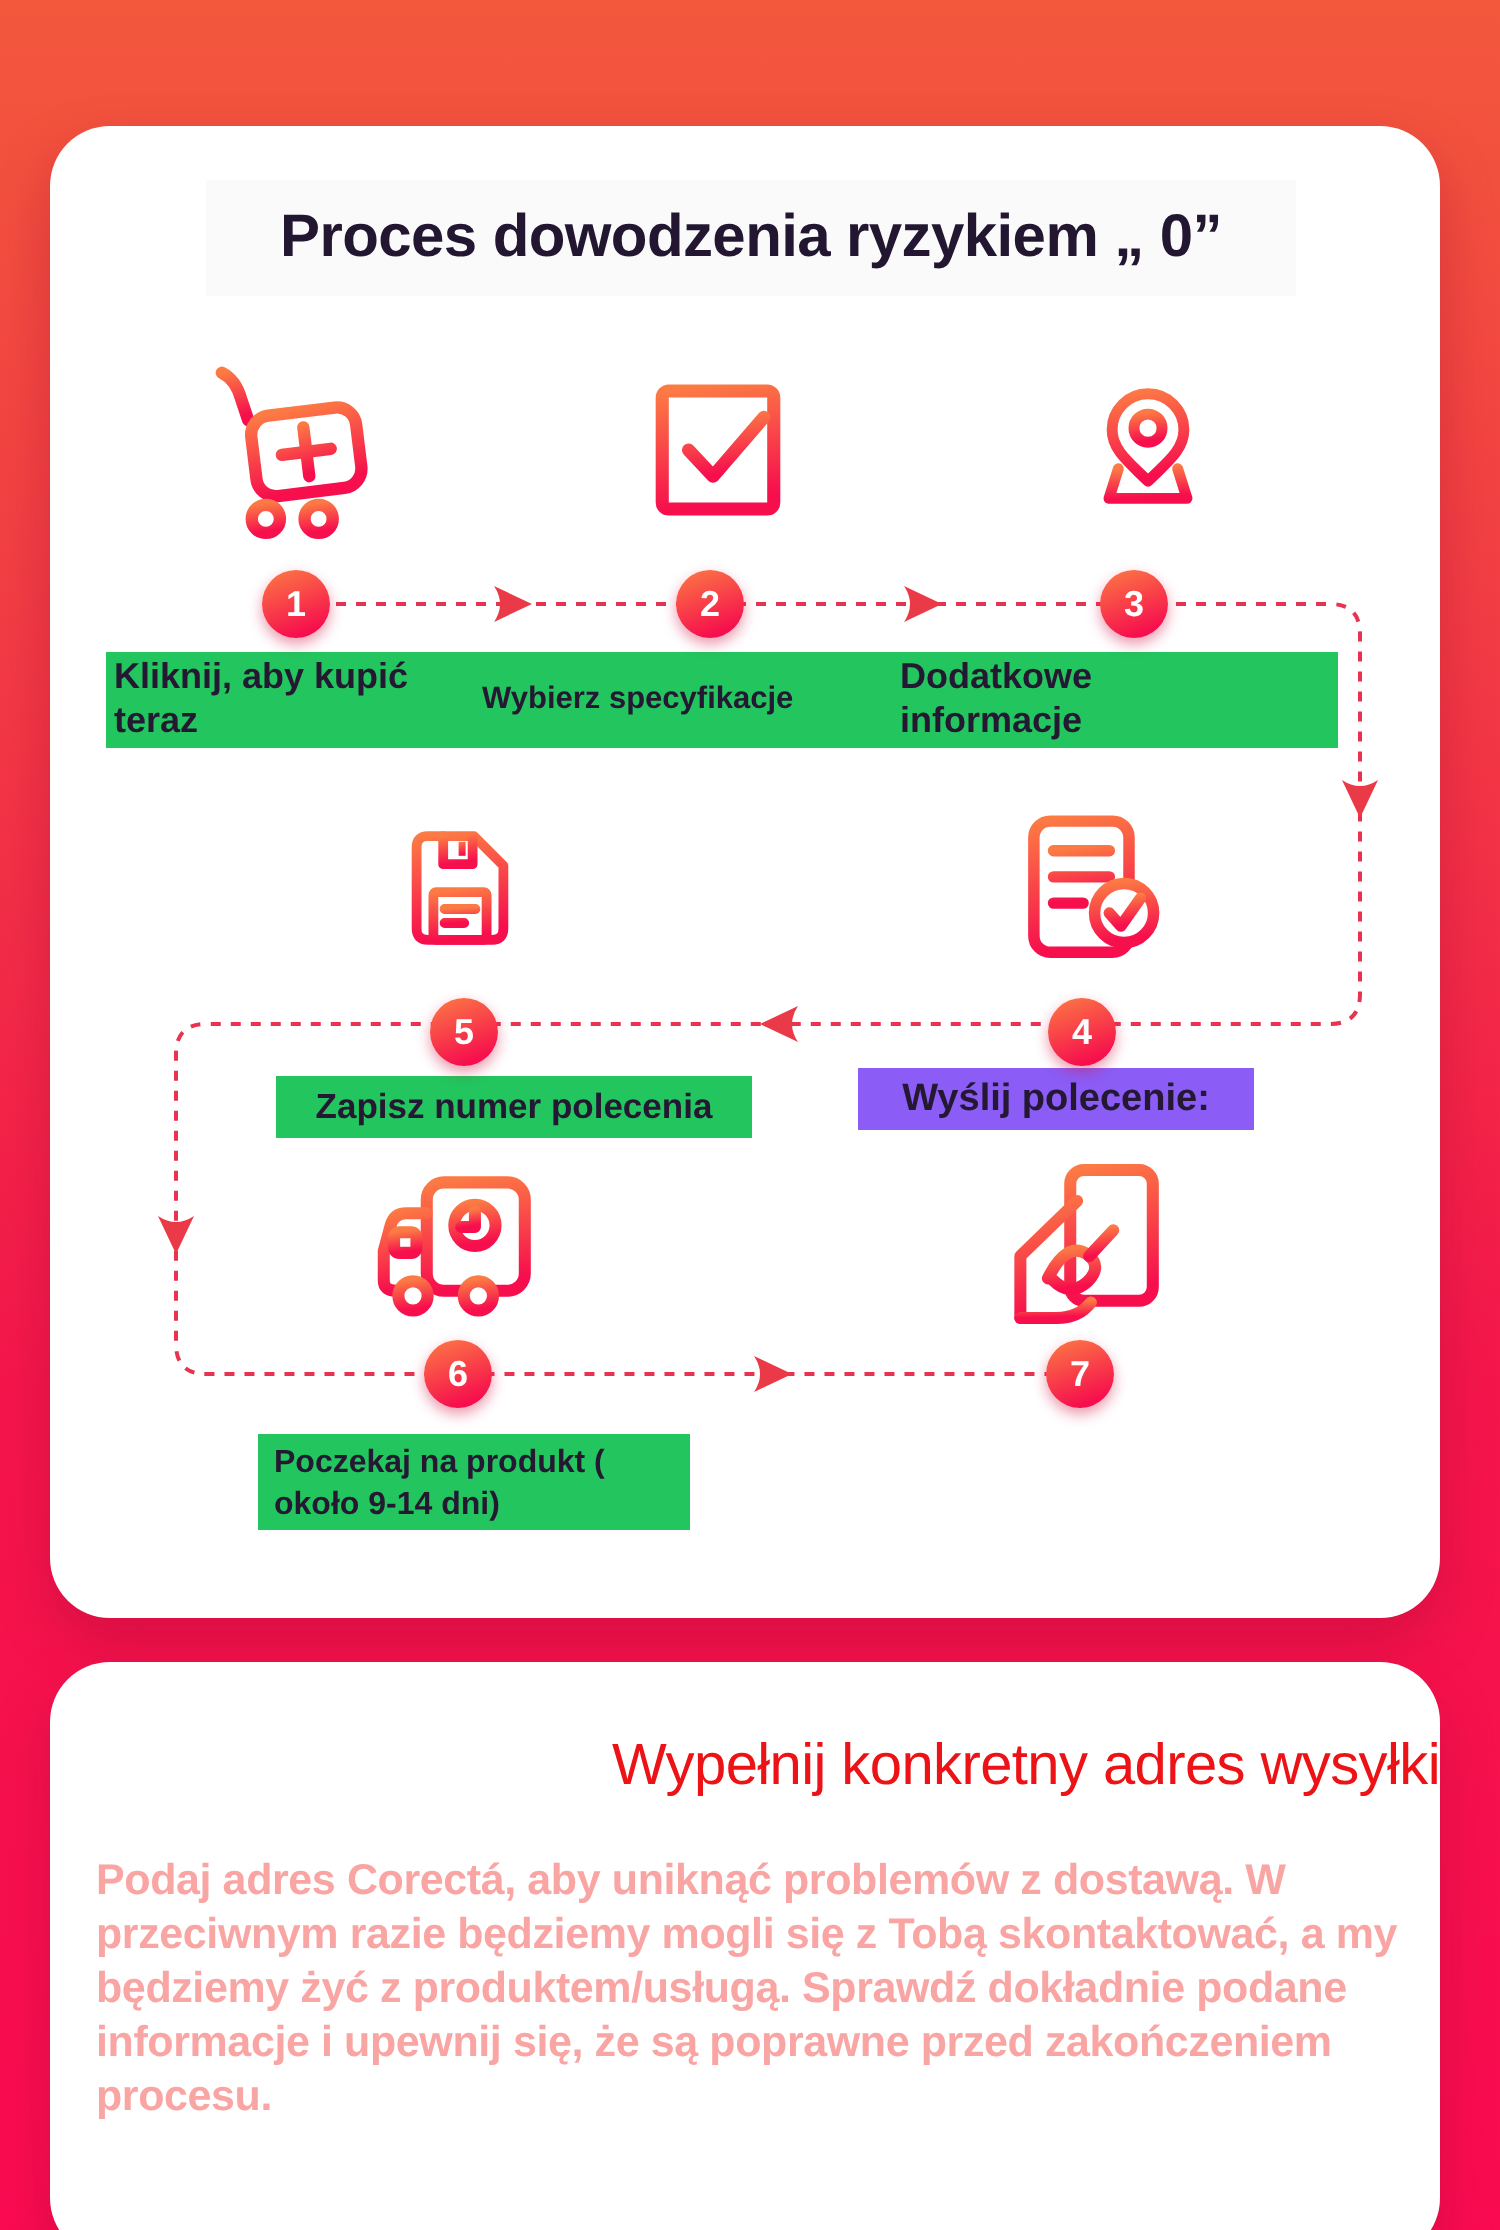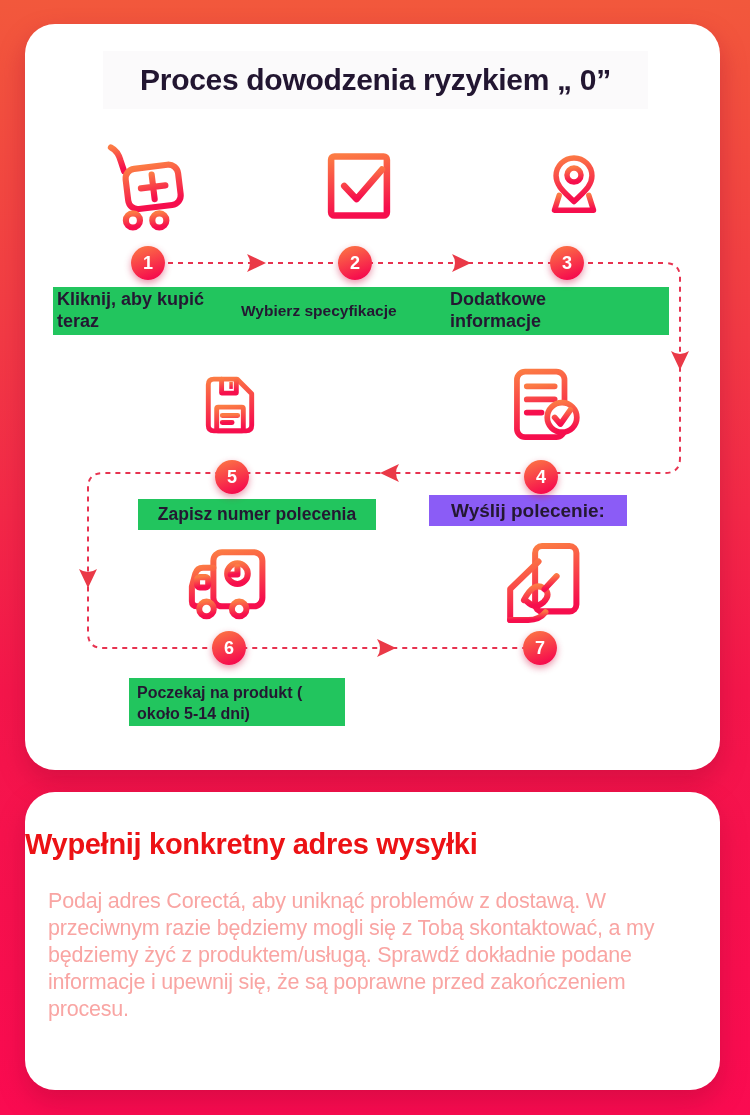--- a/index.html
+++ b/index.html
@@ -3,21 +3,21 @@
 <meta charset="utf-8">
 <style>
   html,body{margin:0;padding:0;}
   body{
     width:750px;height:1115px;position:relative;overflow:hidden;
     font-family:"Liberation Sans",sans-serif;
     background:linear-gradient(180deg,#F2583C 0%,#F23A45 30%,#F4164B 62%,#FA0B51 100%);
   }
   .card{
     position:absolute;left:25px;width:695px;background:#ffffff;
-    border-radius:30px;box-shadow:0 12px 26px rgba(160,10,50,.35);
+    border-radius:30px;box-shadow:0 12px 26px rgba(160,10,50,.35);margin-top:39px;
   }
   #process-card{top:24px;height:746px;}
   #address-card{top:792px;height:298px;}
   .title-strip{
     position:absolute;left:78px;top:27px;width:545px;height:58px;
     background:#fbfafb;display:flex;align-items:center;justify-content:center;
   }
   .title{
     font-size:30px;font-weight:bold;color:#221631;letter-spacing:-.3px;white-space:nowrap;
   }
@@ -41,26 +41,26 @@
   #label-3{left:425px;top:264px;width:190px;font-size:18px;line-height:22px;z-index:2;}
   #strip-zapisz{left:113px;top:475px;width:238px;height:31px;font-size:17.5px;
     display:flex;align-items:center;justify-content:center;}
   #strip-wyslij{left:404px;top:471px;width:198px;height:31px;font-size:19px;
     display:flex;align-items:center;justify-content:center;background:#8b5cf6;}
   #strip-poczekaj{left:104px;top:654px;width:216px;height:48px;font-size:16px;line-height:21px;
     padding-top:4px;box-sizing:border-box;padding-left:8px;}
   #strip-sprawdz{left:373px;top:657px;width:276px;height:40px;font-size:17.5px;
     display:flex;align-items:center;justify-content:center;}
   .heading2{
-    position:absolute;left:0;top:36px;width:100%;text-align:left;
-    color:#EC1215;font-size:29px;font-weight:bold;letter-spacing:-.3px;
+    position:absolute;left:0;top:36px;width:100%;text-align:right;
+    color:#EC1215;font-size:29px;font-weight:normal;letter-spacing:-.3px;
   }
   .body-text{
     position:absolute;left:23px;top:96px;width:657px;
-    color:#F9A5A3;font-size:21.5px;font-weight:normal;line-height:27px;letter-spacing:-.2px;
+    color:#F9A5A3;font-size:21.5px;font-weight:bold;line-height:27px;letter-spacing:-.2px;
   }
 </style>
 </head>
 <body>
 
 <div class="card" id="process-card">
 
   <div class="title-strip">
     <div class="title">Proces dowodzenia ryzykiem „ 0”</div>
   </div>
@@ -223,20 +223,20 @@
     </svg>
   </div>
 
   <div class="badge" style="left:187px;top:607px;">
       <span>6</span>
     </div>
   <div class="badge" style="left:498px;top:607px;">
       <span>7</span>
     </div>
 
-  <div class="strip" id="strip-poczekaj">Poczekaj na produkt ( około 5-14 dni)</div>
+  <div class="strip" id="strip-poczekaj">Poczekaj na produkt ( około 9-14 dni)</div>
 
 </div>
 
 <div class="card" id="address-card">
   <div class="heading2">Wypełnij konkretny adres wysyłki</div>
   <div class="body-text">Podaj adres Corectá, aby uniknąć problemów z dostawą. W przeciwnym razie będziemy mogli się z Tobą skontaktować, a my będziemy żyć z produktem/usługą. Sprawdź dokładnie podane informacje i upewnij się, że są poprawne przed zakończeniem procesu.</div>
 </div>
 
 </body></html>

